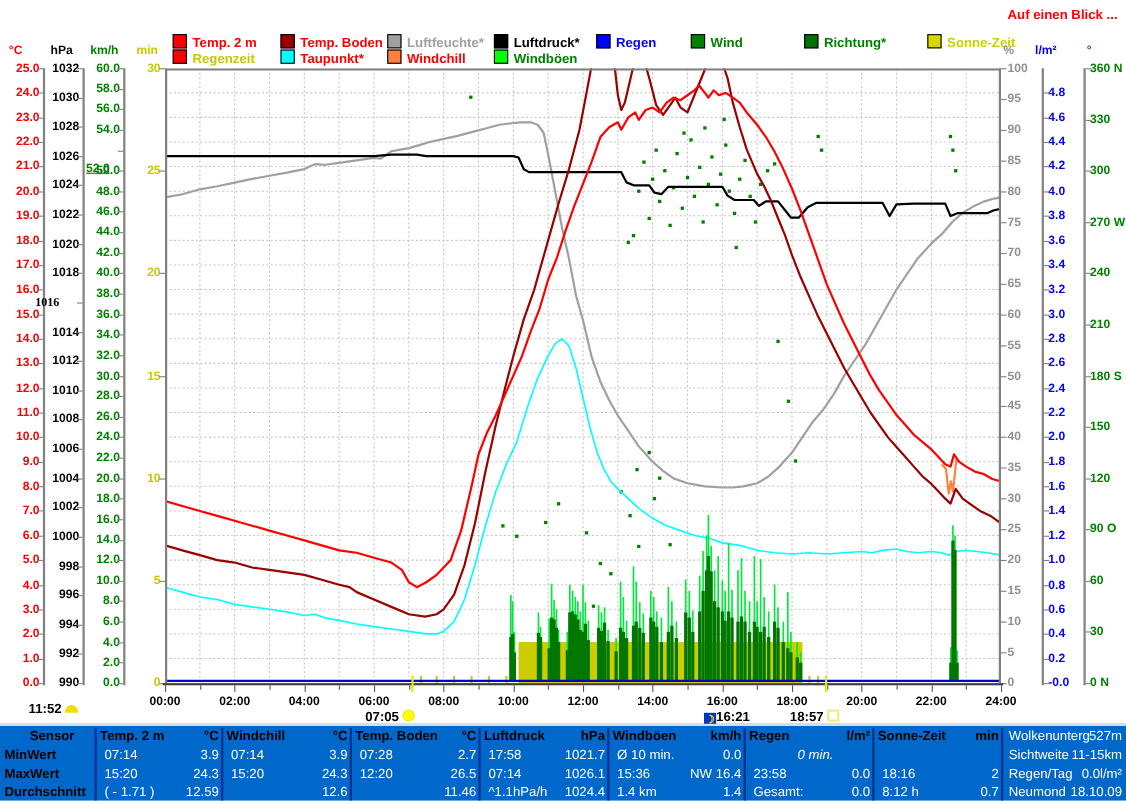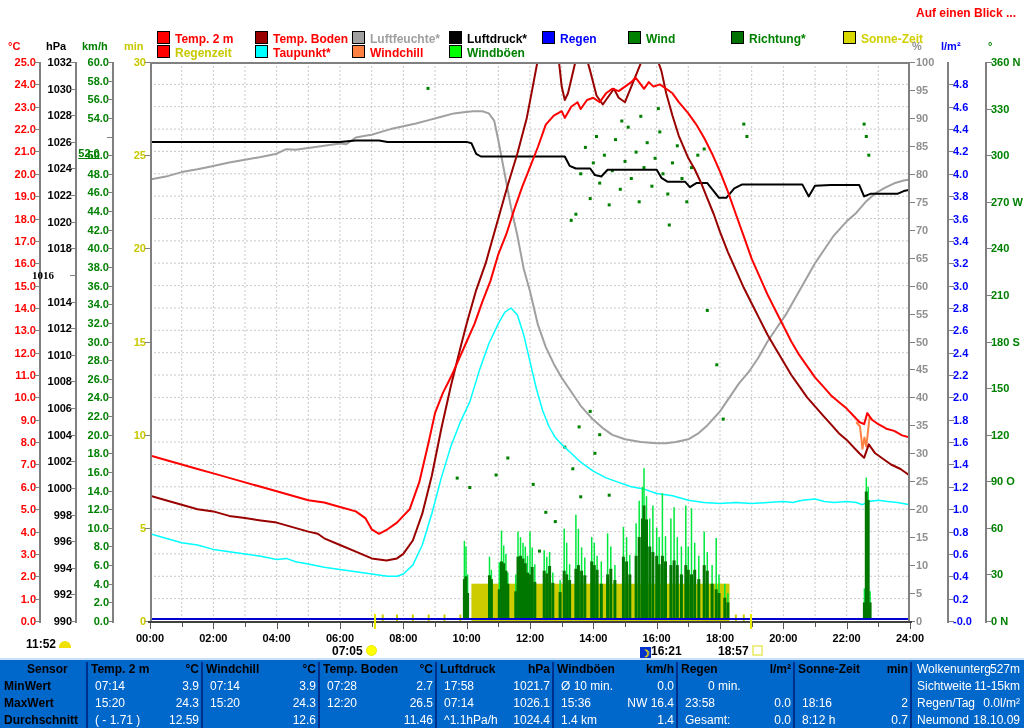--- a/index.html
+++ b/index.html
@@ -736,21 +736,21 @@
       <div class="t-cell t-head" style="left: 557px; top: 2px;">Windböen</div>
       <div class="t-cell t-head t-right" style="left: 557px; top: 2px; width: 117px;">km/h</div>
       <div class="t-cell t-val" style="left: 561px; top: 19px;">Ø 10 min.</div>
       <div class="t-cell t-val t-right" style="left: 557px; top: 19px; width: 117px;">0.0</div>
       <div class="t-cell t-val" style="left: 561px; top: 36px;">15:36</div>
       <div class="t-cell t-val t-right" style="left: 557px; top: 36px; width: 117px;">NW 16.4</div>
       <div class="t-cell t-val" style="left: 561px; top: 53px;">1.4 km</div>
       <div class="t-cell t-val t-right" style="left: 557px; top: 53px; width: 117px;">1.4</div>
       <div class="t-cell t-head" style="left: 681px; top: 2px;">Regen</div>
       <div class="t-cell t-head t-right" style="left: 681px; top: 2px; width: 110px;">l/m²</div>
-      <div class="t-cell t-val" style="left: 708px; top: 19px;">0 min.</div>
+      <div class="t-cell t-val" style="left: 725px; top: 19px; font-style: italic;">0 min.</div>
       <div class="t-cell t-val t-right" style="left: 681px; top: 19px; width: 110px;"></div>
       <div class="t-cell t-val" style="left: 685px; top: 36px;">23:58</div>
       <div class="t-cell t-val t-right" style="left: 681px; top: 36px; width: 110px;">0.0</div>
       <div class="t-cell t-val" style="left: 685px; top: 53px;">Gesamt:</div>
       <div class="t-cell t-val t-right" style="left: 681px; top: 53px; width: 110px;">0.0</div>
       <div class="t-cell t-head" style="left: 798px; top: 2px;">Sonne-Zeit</div>
       <div class="t-cell t-head t-right" style="left: 798px; top: 2px; width: 110px;">min</div>
       <div class="t-cell t-val" style="left: 802px; top: 19px;"></div>
       <div class="t-cell t-val t-right" style="left: 798px; top: 19px; width: 110px;"></div>
       <div class="t-cell t-val" style="left: 802px; top: 36px;">18:16</div>

